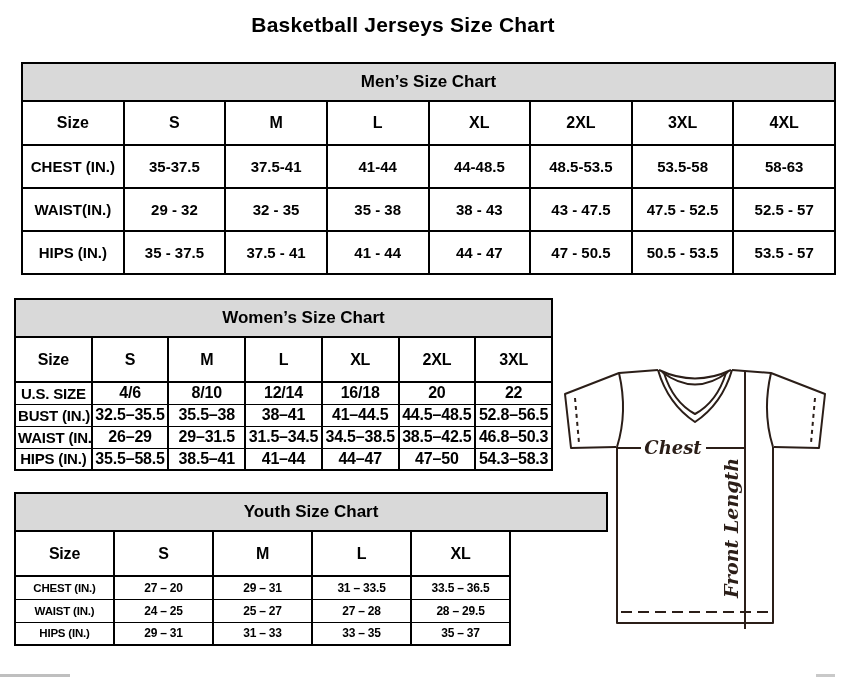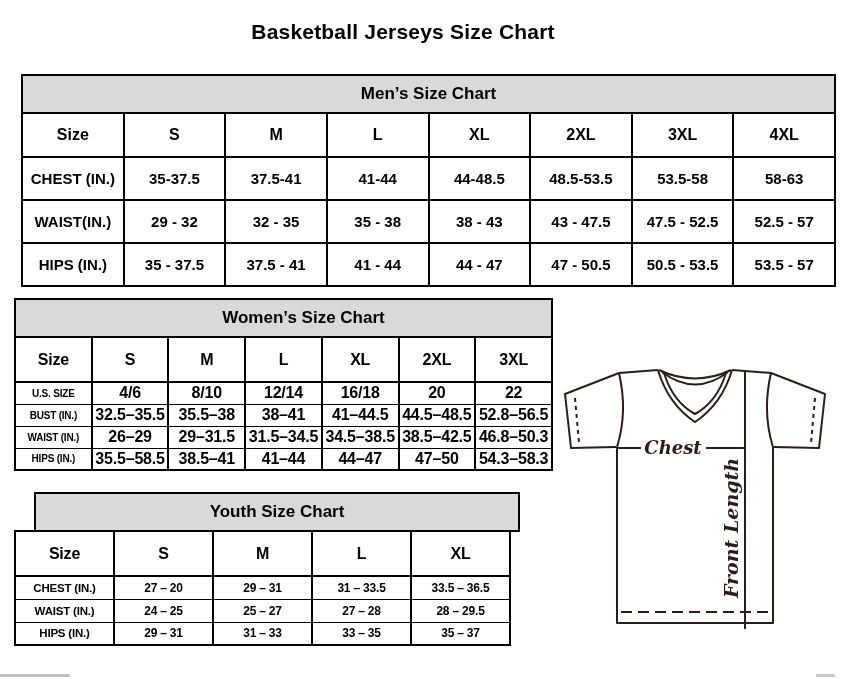--- a/index.html
+++ b/index.html
@@ -3,21 +3,21 @@
 <meta charset="utf-8">
 <style>
   html,body{margin:0;padding:0;}
   body{
     width:843px;height:679px;position:relative;overflow:hidden;
     background:#ffffff;color:#000;
     font-family:"Liberation Sans","DejaVu Sans",sans-serif;
     -webkit-font-smoothing:antialiased;
   }
   .page-title{
-    position:absolute;left:0;top:20px;width:806px;margin:0;
+    position:absolute;left:0;top:13px;width:806px;margin:0;
     text-align:center;font-size:21px;font-weight:bold;letter-spacing:.2px;
   }
   .tblwrap{position:absolute;}
   .band{
     box-sizing:border-box;border:2px solid #000;background:var(--band,#d9d9d9);
     display:flex;align-items:center;justify-content:center;
     font-size:17px;font-weight:bold;height:40px;
   }
   table{
     border-collapse:collapse;table-layout:fixed;margin-top:-2px;
@@ -34,31 +34,31 @@
   .men thead th{font-size:16px;height:44px;}
   .men tbody tr{height:43px;}
   .men tbody th{width:117px;}
   
   .women .band{width:539px;padding-left:40px;}
   .women table{width:539px;}
   .women th,.women td{border-left:2px solid #000;border-right:2px solid #000;font-size:16px;letter-spacing:-.2px;}
   .women thead th{font-size:16px;height:45px;border-bottom:2px solid #000;}
   .women tbody tr{height:22px;}
   .women tbody td,.women tbody th{border-top:1px solid #000;border-bottom:1px solid #000;}
-  .women tbody th{width:82px;font-size:10px;}
+  .women tbody th{width:82px;font-size:15px;}
   
-  .youth .band{width:486px;margin-left:20px;}
+  .youth .band{width:594px;}
   .youth table{width:497px;}
   .youth th,.youth td{border-left:2px solid #000;border-right:2px solid #000;font-size:12px;letter-spacing:-.2px;}
   .youth thead th{font-size:16px;height:45px;border-bottom:2px solid #000;}
   .youth tbody tr{height:23px;}
   .youth tbody td,.youth tbody th{border-top:1px solid #000;border-bottom:1px solid #000;}
   .youth tbody th{width:123px;font-size:11.5px;}
 
-  .men{left:14px;top:74px;padding-left:7px;}
+  .men{left:14px;top:62px;padding-left:7px;}
   .women{left:14px;top:298px;}
   .youth{left:14px;top:492px;}
 
   .jersey{position:absolute;left:555px;top:360px;width:288px;height:319px;}
   .jersey .ln{fill:none;stroke:var(--line,#2b1e18);stroke-width:2;stroke-linejoin:round;stroke-linecap:butt;}
   .jersey .dash{stroke-dasharray:4 4;}
   .jersey .hem{stroke-dasharray:11 6;}
   .jersey text{
     fill:var(--line,#2b1e18);
     font-family:"DejaVu Serif","Liberation Serif",serif;

